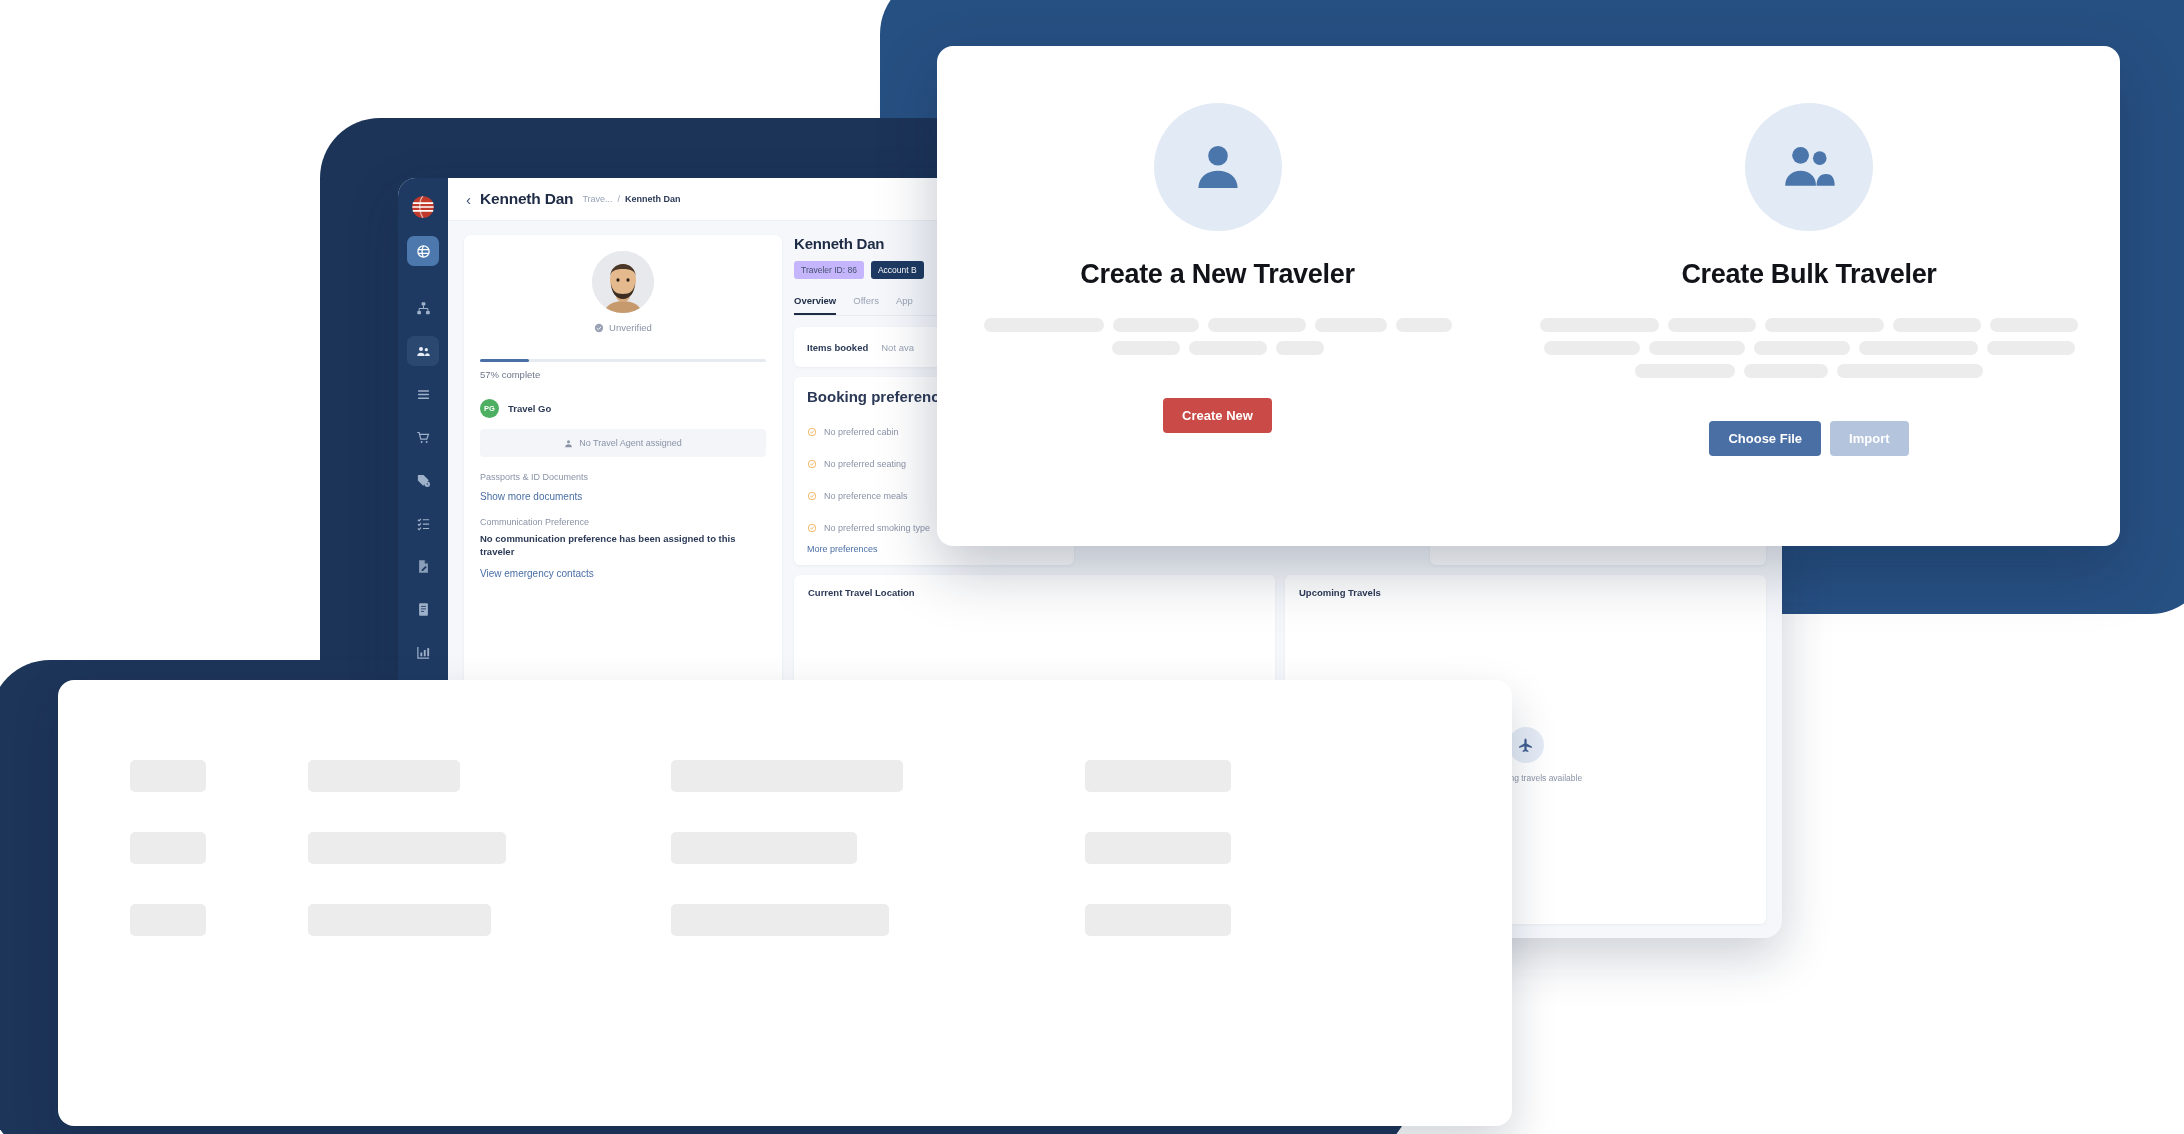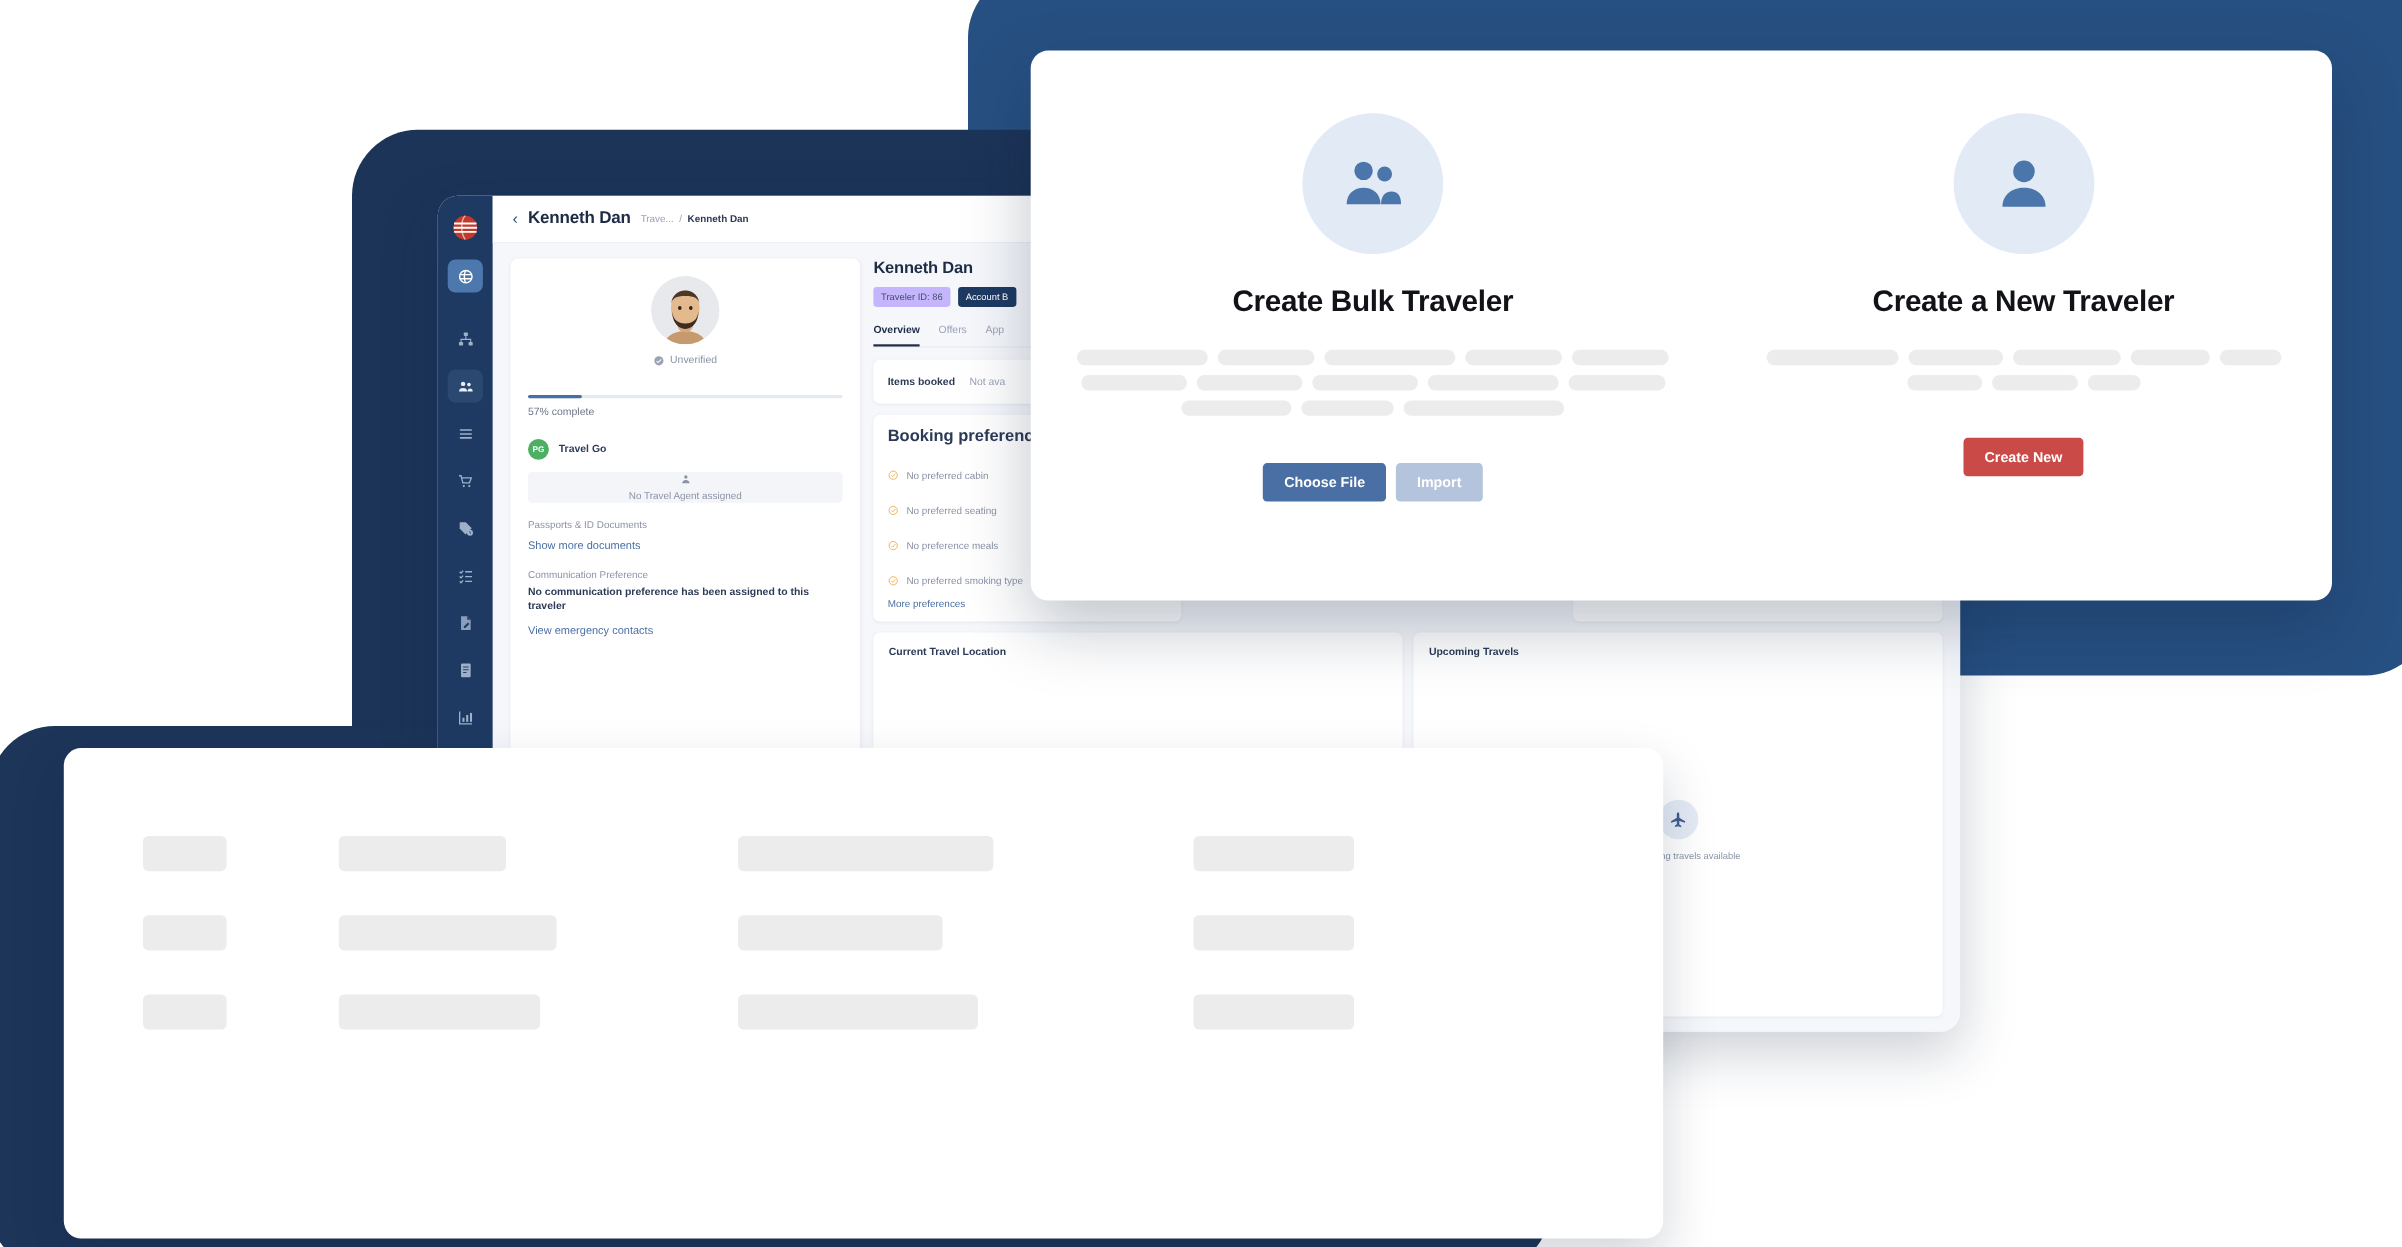--- a/index.html
+++ b/index.html
@@ -83,21 +83,21 @@
   .progress-label{margin-top:7px;font-size:9.5px;color:#6d7689;}
   .org-row{display:flex;align-items:center;gap:9px;margin-top:19px;}
   .org-badge{
     width:19px;height:19px;border-radius:50%;background:#4caf61;color:#fff;
     font-size:7.5px;font-weight:700;display:flex;align-items:center;justify-content:center;
   }
   .org-name{font-size:9.5px;font-weight:700;color:#2c3a57;}
   .agent-box{
     margin-top:11px;background:#f3f5f9;border-radius:4px;height:28px;
     display:flex;align-items:center;justify-content:center;gap:6px;
-    font-size:9px;color:#8a93a6;flex-direction:column;
+    font-size:9px;color:#8a93a6;
   }
   .agent-box svg{width:9px;height:9px;color:#8a93a6;}
   .sec-label{margin-top:15px;font-size:9px;color:#8a93a6;}
   .sec-link{margin-top:9px;font-size:10px;color:#4a6fa5;}
   .sec-strong{margin-top:6px;font-size:9.5px;font-weight:700;color:#2c3a57;line-height:1.35;}
 
   
   .detail-col{flex:1;min-width:0;display:flex;flex-direction:column;}
   .detail-name{font-size:15px;font-weight:700;color:#1e2b45;letter-spacing:-.2px;}
   .chips{display:flex;gap:7px;margin-top:9px;}
@@ -443,20 +443,47 @@
               </div>
             </div>
 
           </div>
         </div>
       </div>
     </div>
   </div>
 
   <div id="create-modal">
+
+    <div class="modal-half">
+      <span class="opt-circle">
+        <svg viewBox="0 0 24 24" fill="currentColor">
+            <circle cx="12" cy="7.2" r="4.2"></circle>
+            <path d="M3.6 21c0-4.7 3.8-7.4 8.4-7.4s8.4 2.7 8.4 7.4z"></path>
+          </svg>
+      </span>
+      <div class="opt-title">Create a New Traveler</div>
+      <div class="skel-wrap">
+        <div class="skel-line">
+          <span class="skel" style="width:120px"></span>
+            <span class="skel" style="width:86px"></span>
+          <span class="skel" style="width:98px"></span>
+            <span class="skel" style="width:72px"></span>
+          <span class="skel" style="width:56px"></span>
+        </div>
+        <div class="skel-line">
+          <span class="skel" style="width:68px"></span>
+            <span class="skel" style="width:78px"></span>
+          <span class="skel" style="width:48px"></span>
+        </div>
+      </div>
+      <div class="opt-actions">
+        <button class="btn btn-red">Create New</button>
+      </div>
+    </div>
 
     <div class="modal-half">
       <span class="opt-circle">
         <svg viewBox="0 0 24 24" fill="currentColor">
             <circle cx="8.4" cy="7" r="3.6"></circle>
             <circle cx="16.6" cy="8.2" r="2.9"></circle>
             <path d="M1.8 20c0-4.1 3-6.4 6.6-6.4S15 15.9 15 20z"></path>
             <path d="M15.2 20c0-3 1.4-5 4.1-5S23 17 23 20z"></path>
           </svg>
       </span>
@@ -480,47 +507,20 @@
           <span class="skel" style="width:100px"></span>
             <span class="skel" style="width:84px"></span>
           <span class="skel" style="width:146px"></span>
         </div>
       </div>
       <div class="opt-actions">
         <button class="btn btn-blue">Choose File</button>
         <button class="btn btn-blue-soft">Import</button>
       </div>
     </div>
-
-    <div class="modal-half">
-      <span class="opt-circle">
-        <svg viewBox="0 0 24 24" fill="currentColor">
-            <circle cx="12" cy="7.2" r="4.2"></circle>
-            <path d="M3.6 21c0-4.7 3.8-7.4 8.4-7.4s8.4 2.7 8.4 7.4z"></path>
-          </svg>
-      </span>
-      <div class="opt-title">Create a New Traveler</div>
-      <div class="skel-wrap">
-        <div class="skel-line">
-          <span class="skel" style="width:120px"></span>
-            <span class="skel" style="width:86px"></span>
-          <span class="skel" style="width:98px"></span>
-            <span class="skel" style="width:72px"></span>
-          <span class="skel" style="width:56px"></span>
-        </div>
-        <div class="skel-line">
-          <span class="skel" style="width:68px"></span>
-            <span class="skel" style="width:78px"></span>
-          <span class="skel" style="width:48px"></span>
-        </div>
-      </div>
-      <div class="opt-actions">
-        <button class="btn btn-red">Create New</button>
-      </div>
-    </div>
   </div>
 
   <div id="traveler-table-card">
 
     <div class="tbl-row">
       <div class="c1">
           <span class="cell-bar" style="display:block;width:76px"></span>
         </div>
       <div class="c2">
           <span class="cell-bar" style="display:block;width:152px"></span>

